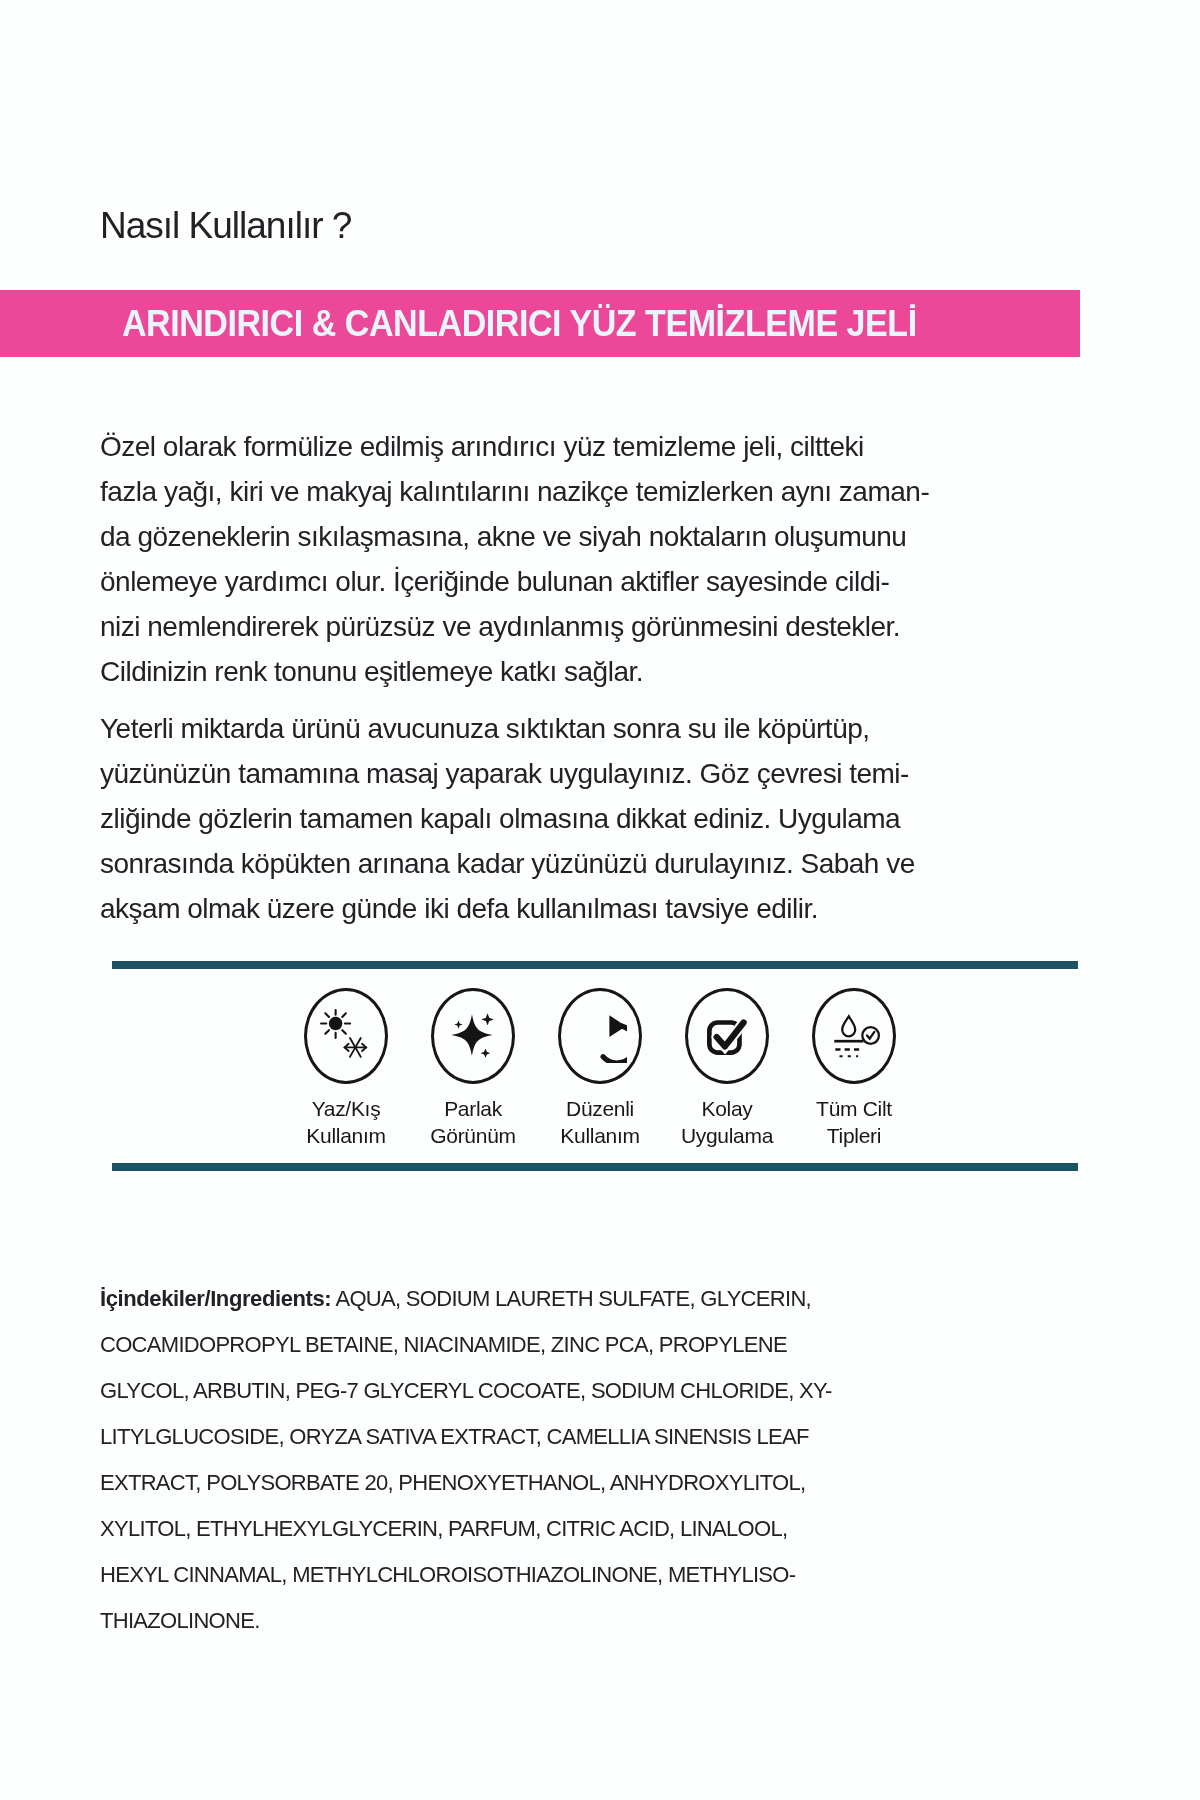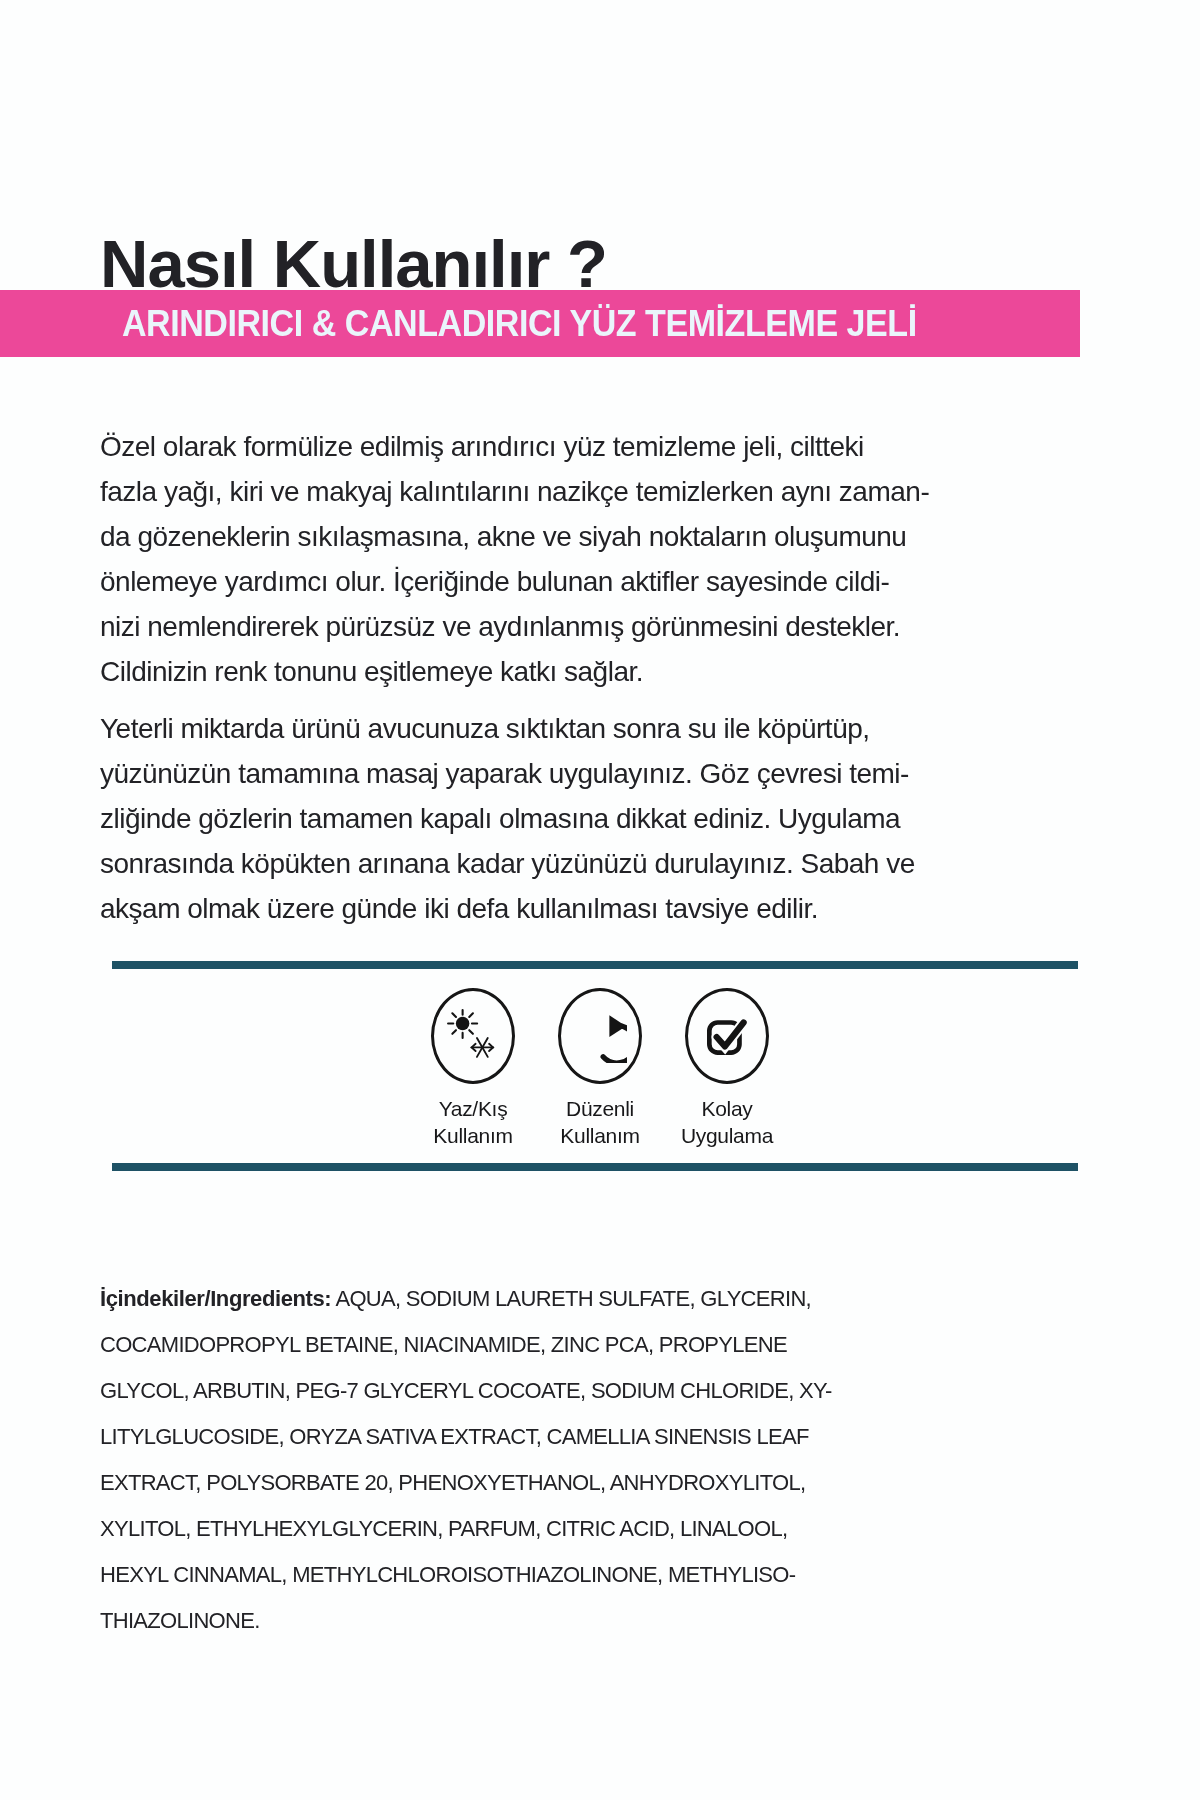--- a/index.html
+++ b/index.html
@@ -1,21 +1,21 @@
 <!DOCTYPE html>
 <html><head>
 <meta charset="utf-8">
 <style>
   html, body { margin:0; padding:0; background:#ffffff; }
   body { width:1200px; height:1800px; font-family:"Liberation Sans", sans-serif; color:#1b1b1d; }
   .page { position:relative; width:1200px; height:1800px; background:#fdfefe; overflow:hidden; }
 
   .title {
     position:absolute; left:100px; top:180px;
-    font-size:67px; font-weight:700; letter-spacing:-1px; color:#222226;
+    font-size:37px; font-weight:400; letter-spacing:-1px; color:#222226;
   }
 
   .banner {
     position:absolute; left:0; top:290px; width:1080px; height:67px;
     background:#ec4899; display:flex; align-items:center; box-sizing:border-box;
     padding-left:122px;
   }
   .banner-text {
     color:#eaf5fb; font-size:37px; font-weight:700; letter-spacing:-0.5px;
     transform:scaleX(0.92); transform-origin:left center; white-space:nowrap;
@@ -105,20 +105,32 @@
             <line x1="40.2" y1="27.9" x2="29.8" y2="46.1"></line>
             <polyline points="41.5,33.5 45.3,37 41.5,40.5" fill="none"></polyline>
             <polyline points="28.5,33.5 24.7,37 28.5,40.5" fill="none"></polyline>
           </g>
         </svg>
       </div>
       <div class="feature-label">Yaz/Kış
 Kullanım</div>
     </div>
 
+    <div class="feature">
+      <div class="circle">
+        <svg width="54" height="54" viewBox="0 0 52 52">
+          <path d="M25,5 C27.5,19 31,22.5 45,25 C31,27.5 27.5,31 25,45 C22.5,31 19,27.5 5,25 C19,22.5 22.5,19 25,5 Z" fill="#141414"></path>
+          <polygon fill="#141414" points="40,4 41.6,8.4 46,10 41.6,11.6 40,16 38.4,11.6 34,10 38.4,8.4"></polygon>
+          <polygon fill="#141414" points="12,11 13.1,14 16,15 13.1,16 12,19 10.9,16 8,15 10.9,14"></polygon>
+          <polygon fill="#141414" points="38,38 39.3,41.2 42.5,42.5 39.3,43.8 38,47 36.7,43.8 33.5,42.5 36.7,41.2"></polygon>
+        </svg>
+      </div>
+      <div class="feature-label">Parlak
+Görünüm</div>
+    </div>
 
 
     <div class="feature">
       <div class="circle">
         <svg width="54" height="54" viewBox="0 0 52 52">
           <path class="st" d="M29,46 A18,18 0 1 0 41,16" stroke-width="5" stroke-linecap="round"></path>
           <polygon fill="#141414" points="35,6 51,16.5 35,27"></polygon>
         </svg>
       </div>
       <div class="feature-label">Düzenli
@@ -130,20 +142,34 @@
         <svg width="54" height="54" viewBox="0 0 52 52">
           <rect class="st" x="9" y="13" width="29" height="29" rx="8" stroke-width="4.5"></rect>
           <path d="M16,27 L24,36 L42,13" stroke="#fdfefe" stroke-width="10" fill="none" stroke-linecap="round"></path>
           <path d="M16,27 L24,36 L42,13" stroke="#141414" stroke-width="6" fill="none" stroke-linecap="round" stroke-linejoin="round"></path>
         </svg>
       </div>
       <div class="feature-label">Kolay
 Uygulama</div>
     </div>
 
+    <div class="feature">
+      <div class="circle">
+        <svg width="54" height="54" viewBox="0 0 52 52">
+          <path class="st" d="M21,7 C24,12 27,15.5 27,19 A6.2,6.2 0 1 1 14.8,19 C14.8,15.5 17.8,12 21,7 Z" stroke-width="2.2"></path>
+          <line class="st" x1="7" y1="31" x2="35" y2="31" stroke-width="2.6"></line>
+          <line class="st" x1="8" y1="39" x2="34" y2="39" stroke-width="2.2" stroke-dasharray="5 4"></line>
+          <line class="st" x1="12" y1="45.5" x2="30" y2="45.5" stroke-width="2" stroke-dasharray="3 5"></line>
+          <circle cx="42" cy="25.5" r="8" fill="#fdfefe" stroke="#141414" stroke-width="2.2"></circle>
+          <path class="st" d="M38.5,25.5 l2.6,3 l4.5,-6.5" stroke-width="2.2" stroke-linecap="round"></path>
+        </svg>
+      </div>
+      <div class="feature-label">Tüm Cilt
+Tipleri</div>
+    </div>
 
   </div>
 
   <div class="divider divider-bottom"></div>
 
   <p class="ingredients"><b class="ing-label">İçindekiler/Ingredients:</b><span class="ing-text"> AQUA, SODIUM LAURETH SULFATE, GLYCERIN,
 COCAMIDOPROPYL BETAINE, NIACINAMIDE, ZINC PCA, PROPYLENE
 GLYCOL, ARBUTIN, PEG-7 GLYCERYL COCOATE, SODIUM CHLORIDE, XY-
 LITYLGLUCOSIDE, ORYZA SATIVA EXTRACT, CAMELLIA SINENSIS LEAF
 EXTRACT, POLYSORBATE 20, PHENOXYETHANOL, ANHYDROXYLITOL,

